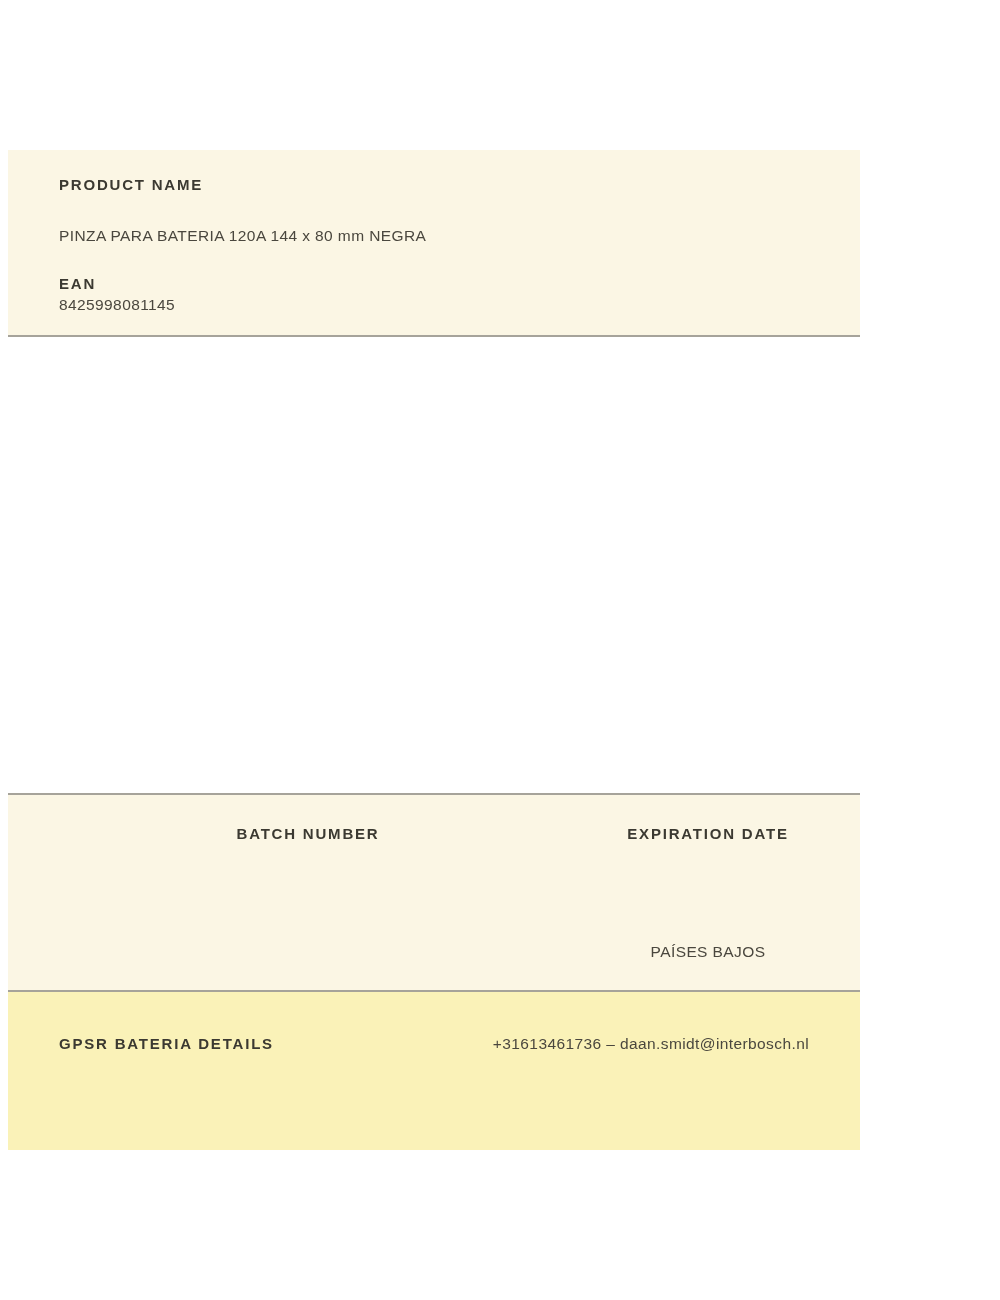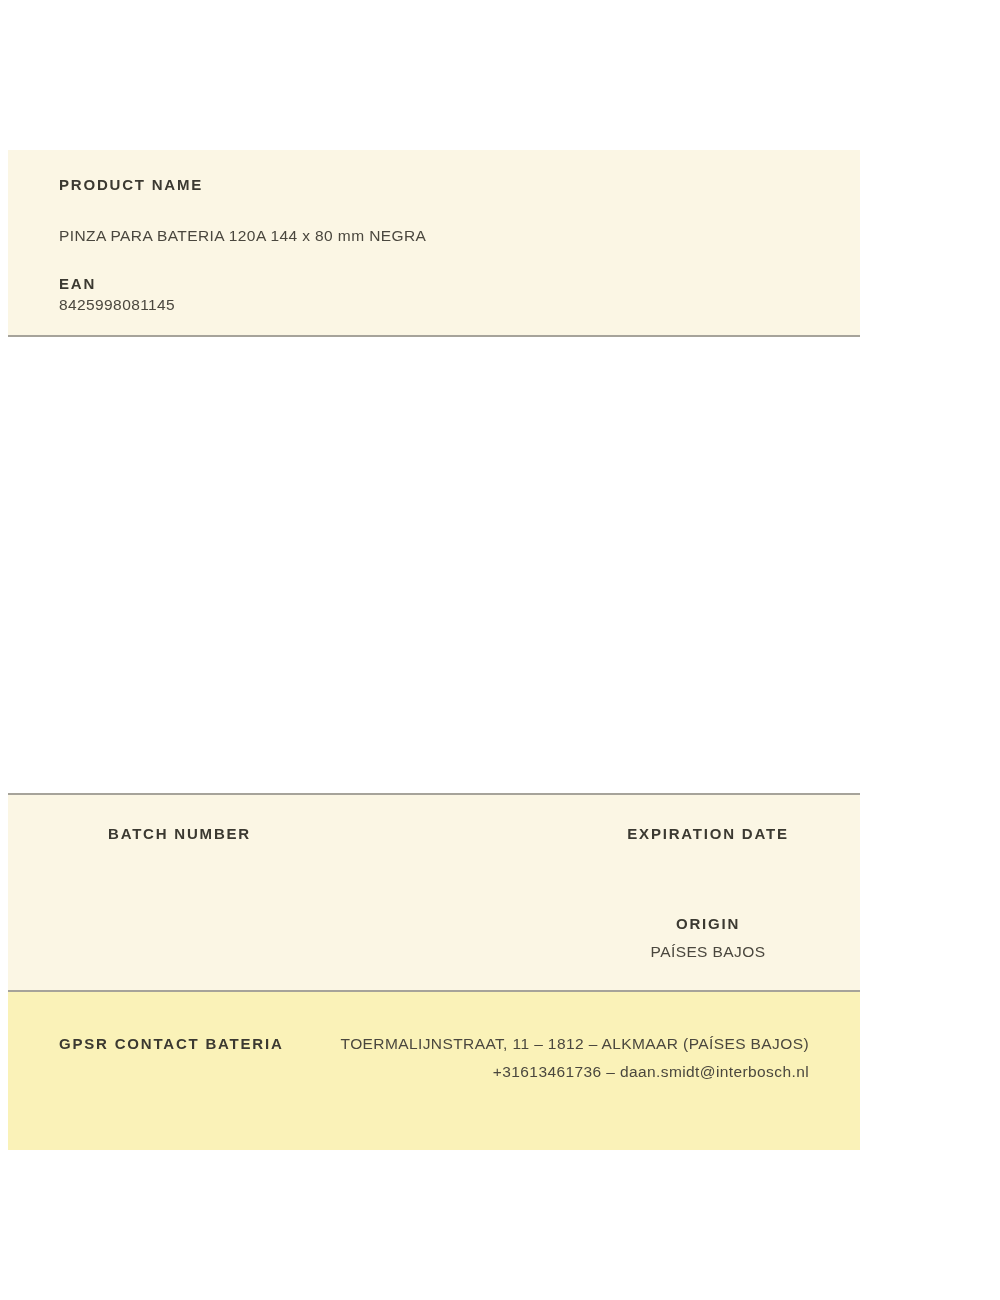--- a/index.html
+++ b/index.html
@@ -57,21 +57,21 @@
     letter-spacing: 0.4px;
     color: var(--value-color);
     line-height: 20px;
   }
   
   .pos-product-label { left: 51px; top: 175px; }
   .pos-product-value { left: 51px; top: 205px; }
   .pos-ean-label     { left: 51px; top: 266px; }
   .pos-ean-value     { left: 51px; top: 295px; text-align: right; }
   
-  .col-left  { left: 100px; width: 400px; text-align: left; white-space: nowrap; }
+  .col-left  { left: 100px; width: 400px; text-align: center; white-space: nowrap; }
   .col-right { left: 500px; width: 400px; text-align: center; white-space: nowrap; }
   .gpsr-contact-block {
     position: absolute;
     right: 51px;
     top: 1034px;
     text-align: right;
   }
   .gpsr-contact-block .value { display: block; margin-bottom: 8px; }
 </style>
 </head>
@@ -85,25 +85,23 @@
     <div class="abs label pos-ean-label" style="top:116px;margin-top:8px;">EAN</div>
     <div class="abs value pos-ean-value" style="top:145px;">8425998081145</div>
   </div>
 
   <div class="section section-details">
     <div class="abs label col-left" style="top:29px;">BATCH NUMBER</div>
     <div class="abs value col-left" style="top:57px;"></div>
     <div class="abs label col-right" style="top:29px;text-align:center;">EXPIRATION DATE</div>
     <div class="abs value col-right" style="top:57px;"></div>
 
-    <div class="abs label col-right" style="top:119px;">ORIGIN</div>
     <div class="abs value col-right" style="top:147px;">PAÍSES BAJOS</div>
   </div>
 
   <div class="section section-gpsr">
-    <div class="abs label" style="left:51px; top:42px;">GPSR CONTACT BATERIA</div>
+    <div class="abs label" style="left:51px; top:42px;">GPSR BATERIA DETAILS</div>
     <div class="gpsr-contact-block" style="top:42px;">
-      <span class="value">TOERMALIJNSTRAAT, 11 – 1812 – ALKMAAR (PAÍSES BAJOS)</span>
       <span class="value">+31613461736 – daan.smidt@interbosch.nl</span>
     </div>
   </div>
 
 </div>
 
 </body></html>

